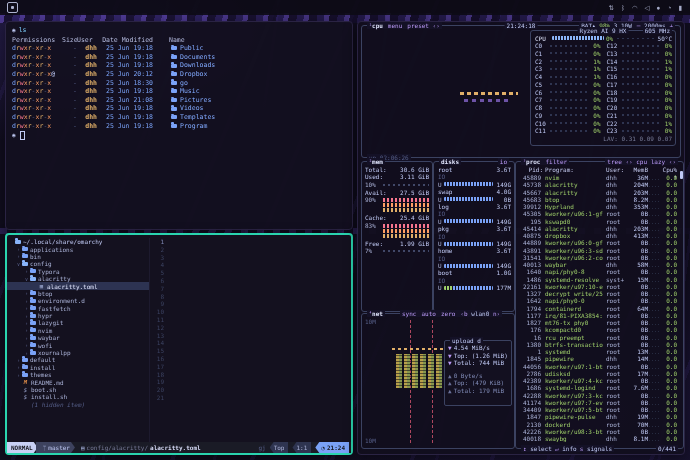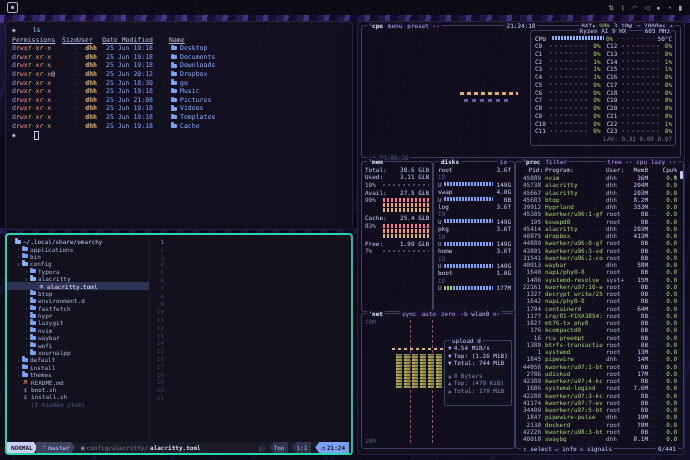--- a/index.html
+++ b/index.html
@@ -28,25 +28,25 @@
   .ws i{width:3px;height:3px;background:#aeb3d0;border-radius:1px}
   .clock{position:absolute;left:0;right:0;text-align:center;color:#e7eaf5;font-size:7.5px}
   .tray{margin-left:auto;display:flex;gap:7px;margin-right:8px;z-index:2}
   .tray span{color:#a6abc8;font-size:6.5px;line-height:9px}
   
   .win{position:absolute;border-radius:4px;box-shadow:0 4px 14px rgba(0,0,0,.45)}
   
   .term{left:5px;top:21px;width:348px;height:209px;background:rgba(19,16,31,.96);
     border:1px solid #2a2343;padding:4px 0 0 6px;box-sizing:border-box;
     font-size:6.5px;line-height:8.6px;color:#c8cce8}
-  .trow{display:flex;align-items:center;gap:17px}
+  .trow{display:flex;align-items:center;gap:3px}
   .picon{color:#c0caf5;font-size:6px}
   .cmd{color:#7dcfff}
   .lsh{display:flex;color:#b6bce0;margin-top:1px}
-  .lsh span{text-decoration:underline}
+  .lsh span{}
   .lsr{display:flex}
   .c-perm{width:50px}.h-perm{width:50px}
   .c-size{width:15px;text-align:right;color:#565f89}.h-size{width:15px;text-align:right}
   .c-user{width:20px;text-align:right;color:#e0af68;font-weight:bold}.h-user{width:20px;text-align:left}
   .c-date{width:56px;text-align:right;color:#7aa2f7;margin-right:18px}.h-date{width:56px;text-align:right;margin-right:6px}
   .c-name{display:flex;align-items:center;color:#82aaff}
   .fold{display:inline-block;width:6px;height:4px;background:#7aa2f7;border-radius:1px;position:relative;margin-right:3px}
   .fold::before{content:"";position:absolute;top:-1.5px;left:0;width:3px;height:1.5px;background:#7aa2f7;border-radius:1px 1px 0 0}
   .ch-d{color:#7aa2f7}.ch-r{color:#e0af68}.ch-w{color:#f7768e}.ch-x{color:#ff9e64}
   .ch-dash{color:#565f89}.ch-at{color:#c0caf5}
@@ -212,21 +212,21 @@
   </div>
   <div>
 
       <div class="lsr">
         <span class="c-perm"><span class="ch-d">d</span><span class="ch-r">r</span><span class="ch-w">w</span><span class="ch-x">x</span><span class="ch-r">r</span><span class="ch-dash">-</span><span class="ch-x">x</span><span class="ch-r">r</span><span class="ch-dash">-</span><span class="ch-x">x</span></span>
         <span class="c-size">-</span>
         <span class="c-user">dhh</span>
         <span class="c-date">25 Jun 19:18</span>
         <span class="c-name">
           <i class="fold"></i>
-          <span>Desktop</span>
+          <span>Public</span>
         </span>
       </div>
 
       <div class="lsr">
         <span class="c-perm"><span class="ch-d">d</span><span class="ch-r">r</span><span class="ch-w">w</span><span class="ch-x">x</span><span class="ch-r">r</span><span class="ch-dash">-</span><span class="ch-x">x</span><span class="ch-r">r</span><span class="ch-dash">-</span><span class="ch-x">x</span></span>
         <span class="c-size">-</span>
         <span class="c-user">dhh</span>
         <span class="c-date">25 Jun 19:18</span>
         <span class="c-name">
           <i class="fold"></i>
@@ -311,21 +311,21 @@
         </span>
       </div>
 
       <div class="lsr">
         <span class="c-perm"><span class="ch-d">d</span><span class="ch-r">r</span><span class="ch-w">w</span><span class="ch-x">x</span><span class="ch-r">r</span><span class="ch-dash">-</span><span class="ch-x">x</span><span class="ch-r">r</span><span class="ch-dash">-</span><span class="ch-x">x</span></span>
         <span class="c-size">-</span>
         <span class="c-user">dhh</span>
         <span class="c-date">25 Jun 19:18</span>
         <span class="c-name">
           <i class="fold"></i>
-          <span>Cache</span>
+          <span>Program</span>
         </span>
       </div>
     </div>
   <div class="trow" style="margin-top:1px">
     <span class="picon">◉</span>
     <span class="curblk"></span>
   </div>
 </section>
 
 <section class="win nvim">

